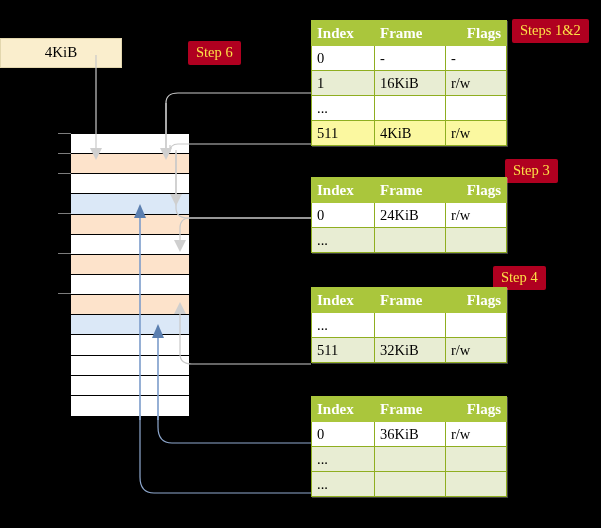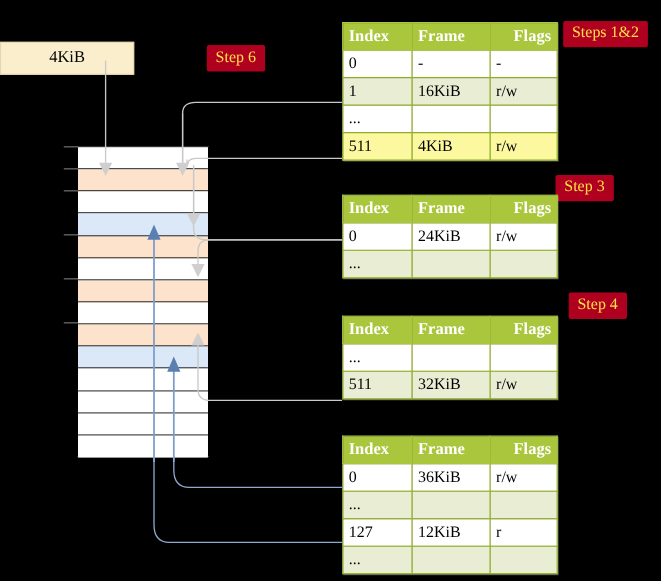--- a/index.html
+++ b/index.html
@@ -80,21 +80,21 @@
 
   <div class="badge" style="left:188px;top:41px;">
     <span>Step 6</span>
   </div>
   <div class="badge" style="left:512px;top:19px;">
     <span>Steps 1&amp;2</span>
   </div>
   <div class="badge" style="left:505px;top:159px;">
     <span>Step 3</span>
   </div>
-  <div class="badge" style="left:517px;top:266px;">
+  <div class="badge" style="left:493px;top:266px;">
     <span>Step 4</span>
   </div>
 
   <div class="grid" style="left:70px;top:133px;width:120px;height:282px;">
       <div class="gr w" style="height: 20.1429px;"></div>
       <div class="gr o" style="height: 20.1429px;"></div>
       <div class="gr w" style="height: 20.1429px;"></div>
       <div class="gr b" style="height: 20.1429px;"></div>
       <div class="gr o" style="height: 20.1429px;"></div>
       <div class="gr w" style="height: 20.1429px;"></div>
@@ -210,25 +210,20 @@
         <tr class="row-white">
           <td class="c-index">0</td>
           <td class="c-frame">36KiB</td>
           <td class="c-flags">r/w</td>
         </tr>
         <tr class="row-tint">
           <td class="c-index">...</td>
           <td class="c-frame"></td>
           <td class="c-flags"></td>
         </tr>
-        <tr class="row-white">
-          <td class="c-index">127</td>
-          <td class="c-frame">12KiB</td>
-          <td class="c-flags">r</td>
-        </tr>
         <tr class="row-tint">
           <td class="c-index">...</td>
           <td class="c-frame"></td>
           <td class="c-flags"></td>
         </tr>
       </tbody>
     </table>
   </div>
 
   <svg class="wires" viewBox="0 0 601 528">

